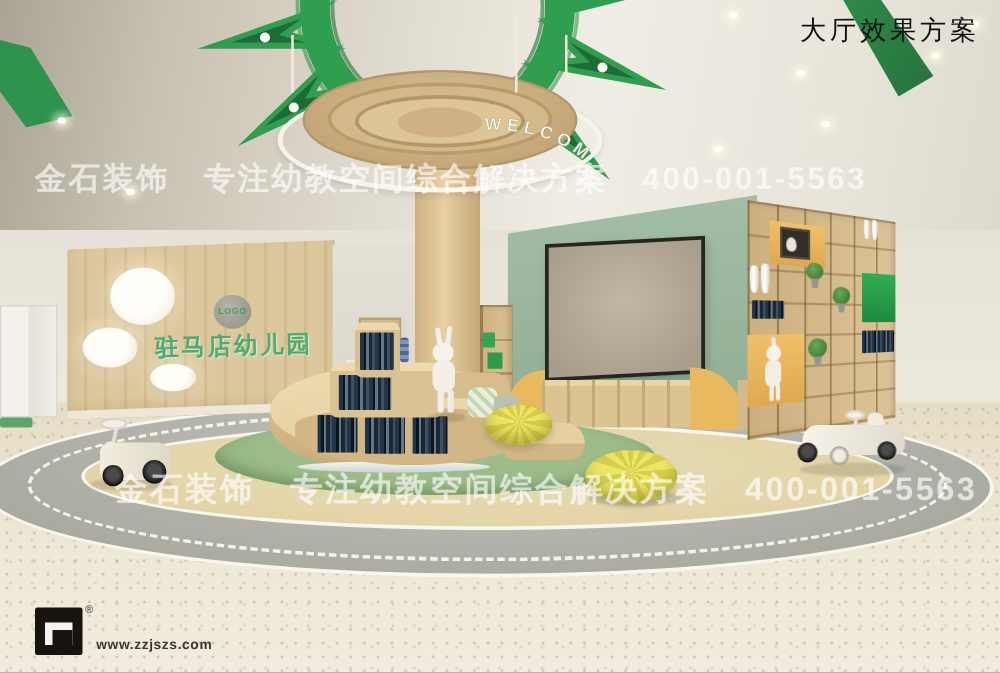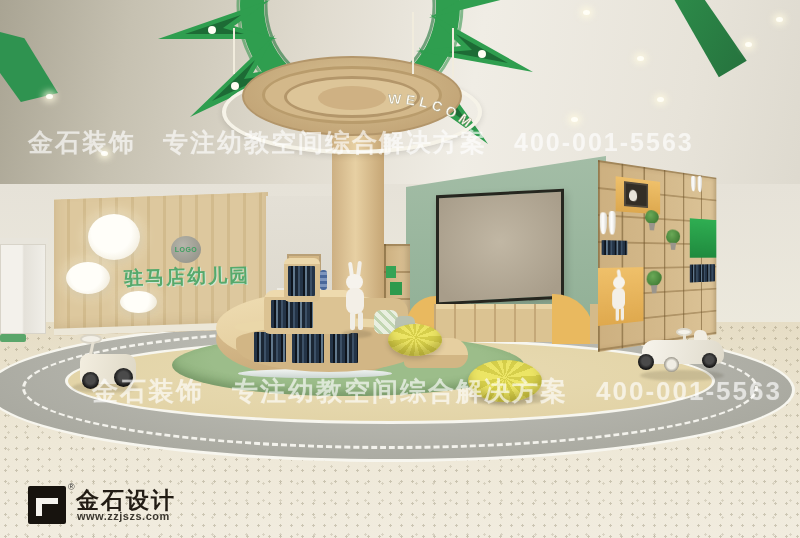--- a/index.html
+++ b/index.html
@@ -232,24 +232,24 @@
     <div style="left:60px;top:2px;width:13px;height:16px;border-radius:5px 6px 0 0;background:#f1ede2"></div>
     <div style="left:8px;top:12px;width:82px;height:24px;border-radius:12px 14px 8px 8px;background:linear-gradient(100deg,#f7f4ec,#dfdacb)"></div>
     <div class="wheel" style="left:4px;top:26px;width:16px;height:16px"></div>
     <div style="left:30px;top:29px;width:15px;height:15px;border-radius:50%;background:radial-gradient(circle,#f0ede4 40%,#9a968a 70%)"></div>
     <div class="wheel" style="left:68px;top:25px;width:15px;height:15px"></div>
   </div>
 
   <div class="wm" style="left:28px;top:126px">金石装饰　专注幼教空间综合解决方案　400-001-5563</div>
   <div class="wm" style="left:92px;top:374px;font-size:26px">金石装饰　专注幼教空间综合解决方案　400-001-5563</div>
 
+  <div style="right:16px;top:10px;font-size:21px;font-weight:500;color:#111;letter-spacing:3px;white-space:nowrap">大厅效果方案</div>
 
   <div style="left:26px;top:482px;width:230px;height:50px">
     <div style="left:2px;top:4px;width:38px;height:38px;background:#17130e;border-radius:2px">
       <div style="left:8px;top:12px;width:22px;height:18px;background:#f5f3ee"></div>
       <div style="left:14px;top:18px;width:16px;height:12px;background:#17130e"></div>
     </div>
     <div style="left:42px;top:0;font-size:9px;color:#333">®</div>
-    <div style="left:50px;top:3px;font-size:23px;font-weight:bold;color:#221c14;letter-spacing:2px;white-space:nowrap">金石设计</div>
     <div style="left:51px;top:28px;font-size:11px;font-weight:bold;color:#3a362e;letter-spacing:.5px">www.zzjszs.com</div>
   </div>
 
 </div>
 
 </body></html>

